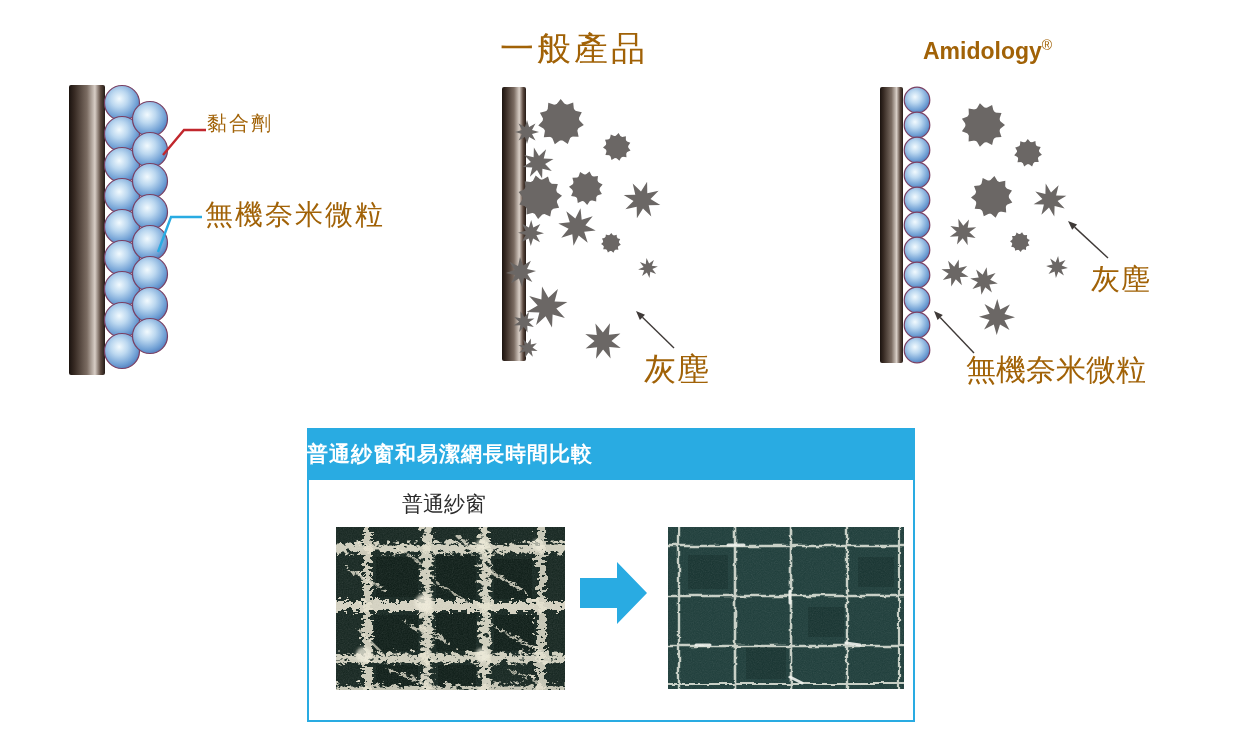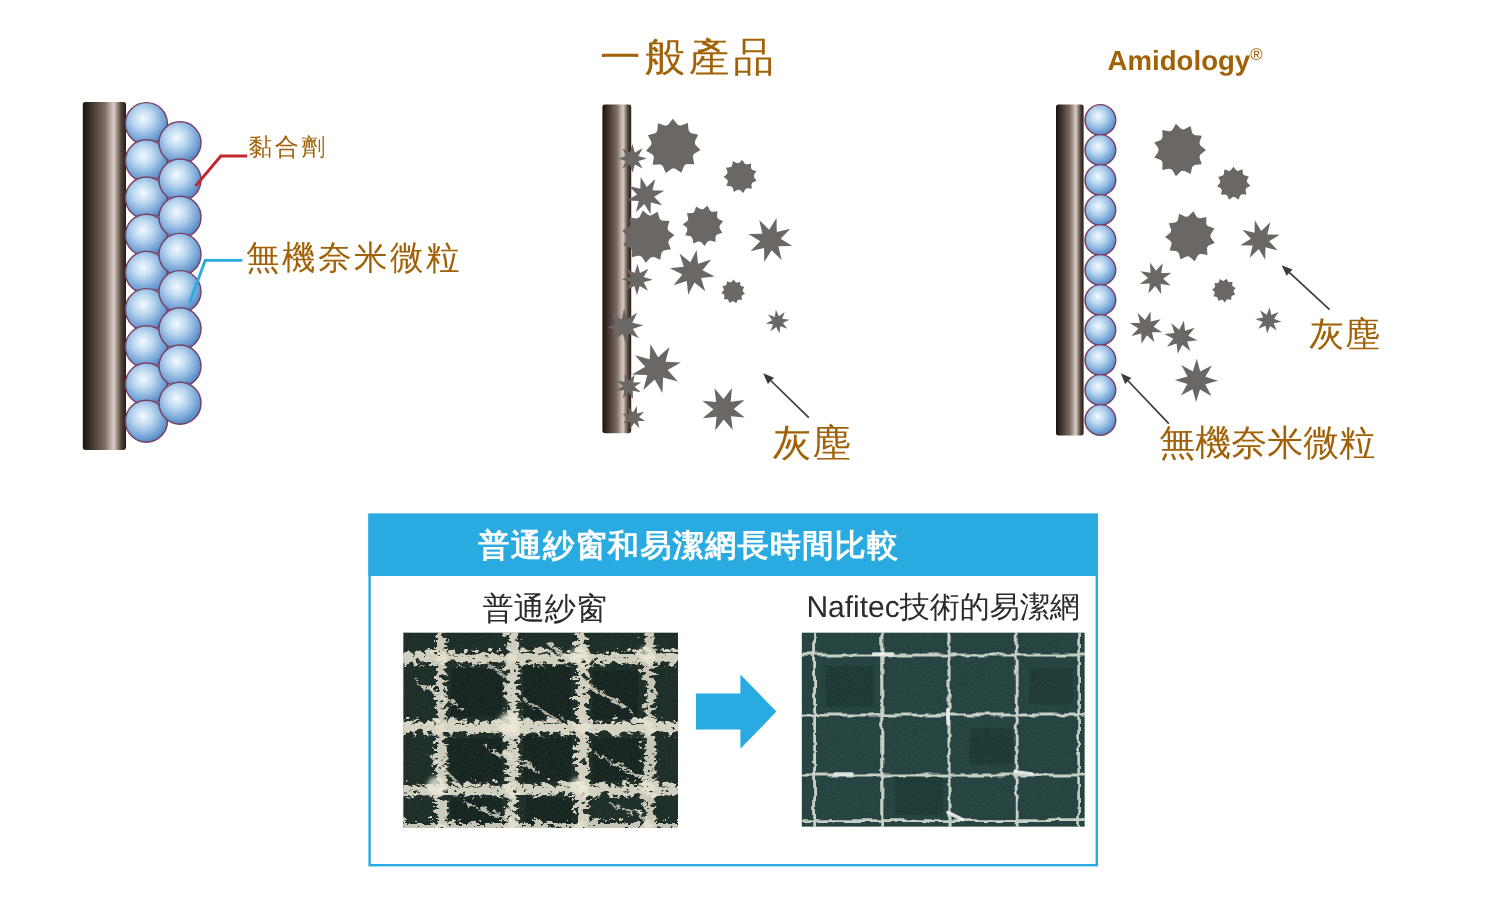--- a/index.html
+++ b/index.html
@@ -7,22 +7,22 @@
     font-family:"Liberation Sans","DejaVu Sans",sans-serif;position:relative}
   #stage{position:absolute;left:0;top:0;width:1242px;height:756px;background:#fff}
   #diagram-svg{position:absolute;left:0;top:0;width:1242px;height:756px}
   .label{position:absolute;color:#a16207;white-space:nowrap;line-height:1.08}
   .photo{position:absolute;display:block}
   .arrow-svg{position:absolute;display:block}
   .compare-box{position:absolute;left:307px;top:428px;width:608px;height:294px;
     border:2px solid #29abe2;background:#fff}
   .compare-header{position:absolute;left:-2px;top:-2px;width:608px;height:52px;
     background:#29abe2;display:flex;align-items:center}
-  .compare-title{display:block;width:534px;text-align:center;color:#fff;
-    font-size:26px;font-weight:bold;letter-spacing:1px}
+  .compare-title{display:block;width:534px;color:#fff;
+    font-size:21px;font-weight:bold;letter-spacing:1px}
 </style>
 </head>
 <body>
 
 <div id="stage">
 
   <svg id="diagram-svg" viewBox="0 0 1242 756">
     <defs>
       <linearGradient id="rodGrad" x1="0" y1="0" x2="1" y2="0">
         <stop offset="0" stop-color="#1b130f"></stop>
@@ -128,22 +128,21 @@
   </div>
   <div class="label" style="left:1091px;top:264px;font-size:29px;letter-spacing:1px">灰塵</div>
   <div class="label" style="left:966px;top:354px;font-size:30px">無機奈米微粒</div>
 
   <div class="compare-box">
     <div class="compare-header">
       <span class="compare-title">普通紗窗和易潔網長時間比較</span>
     </div>
   </div>
 
-  <div class="label" style="left:402px;top:493px;font-size:26px;color:#2b2b2b">普通紗窗</div>
-  <div class="label" style="left:672px;top:493px;font-size:25px;color:#2b2b2b">Nafitec技術的易潔網</div>
+  <div class="label" style="left:402px;top:493px;font-size:21px;color:#2b2b2b">普通紗窗</div>
 
   <svg class="photo" style="left:336px;top:527px;width:229px;height:163px" viewBox="0 0 229 163">
     <defs>
       <filter id="fuzz" x="-20%" y="-20%" width="140%" height="140%">
         <feTurbulence type="turbulence" baseFrequency="0.11 0.17" numOctaves="3" seed="7" result="t"></feTurbulence>
         <feDisplacementMap in="SourceGraphic" in2="t" scale="15"></feDisplacementMap>
       </filter>
       <filter id="soft">
           <feGaussianBlur stdDeviation="1.6"></feGaussianBlur>
         </filter>

